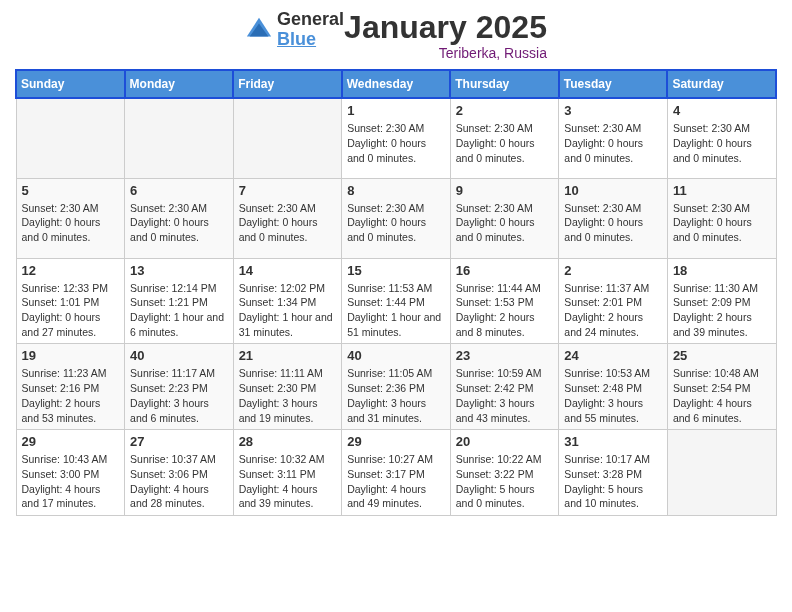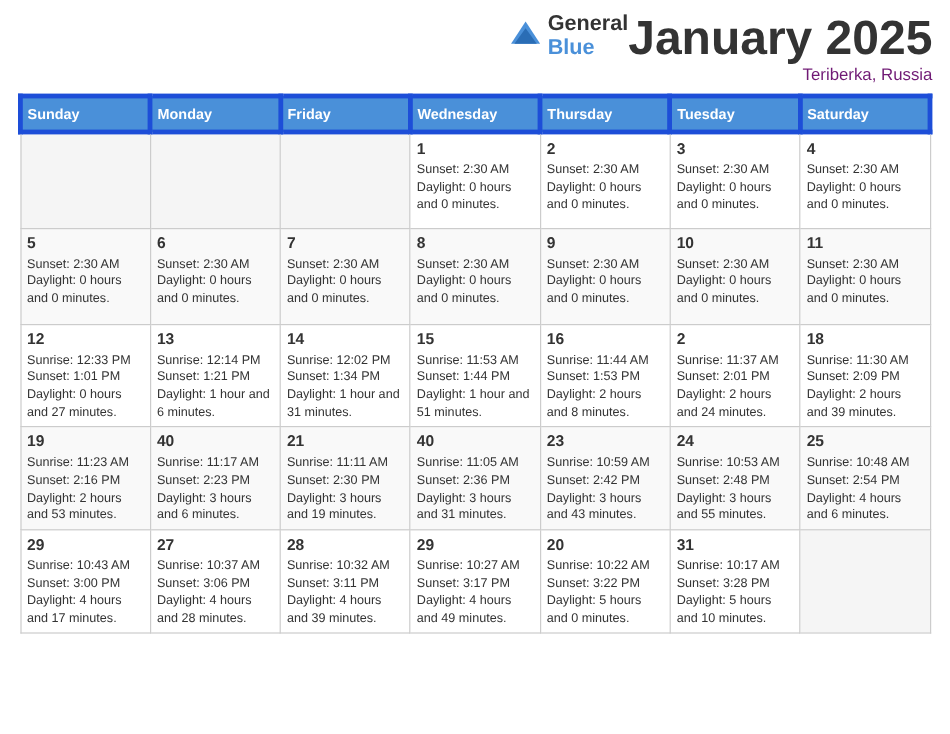--- a/index.html
+++ b/index.html
@@ -11,21 +11,21 @@
       padding: 0;
     }
     .page {
       width: 792px;
       min-height: 612px;
       background: #fff;
       padding: 10px 15px 15px 15px;
     }
     .header {
       display: flex;
-      justify-content: flex-end;
+      justify-content: center;
       align-items: flex-start;
       margin-bottom: 8px;
     }
     .logo {
       display: flex;
       align-items: center;
       gap: 4px;
     }
     .logo-text {
       display: flex;
@@ -34,51 +34,52 @@
     }
     .logo-general {
       font-size: 18px;
       font-weight: bold;
       color: #333;
     }
     .logo-blue {
       font-size: 18px;
       font-weight: bold;
       color: #4a90d9;
+      text-decoration: underline;
     }
     .logo-icon {
       width: 28px;
       height: 28px;
     }
     .title-block {
       text-align: right;
     }
     .month-title {
-      font-size: 40px;
+      font-size: 32px;
       font-weight: bold;
       color: #333;
       line-height: 1.1;
     }
     .subtitle {
       font-size: 14px;
       color: #701a75;
     }
     .calendar {
       width: 100%;
       border-collapse: collapse;
       font-size: 11px;
     }
     .calendar th {
       background: #4a90d9;
       color: #fff;
       padding: 6px 4px;
       text-align: left;
       font-size: 12px;
       font-weight: bold;
-      border: 4px solid #1d4ed8;
+      border: 2px solid #1d4ed8;
     }
     .calendar td {
       border: 1px solid #ccc;
       vertical-align: top;
       padding: 4px 5px;
       width: calc(100%/7);
       min-height: 75px;
       background: #fff;
     }
     .calendar tr:nth-child(even) td {

